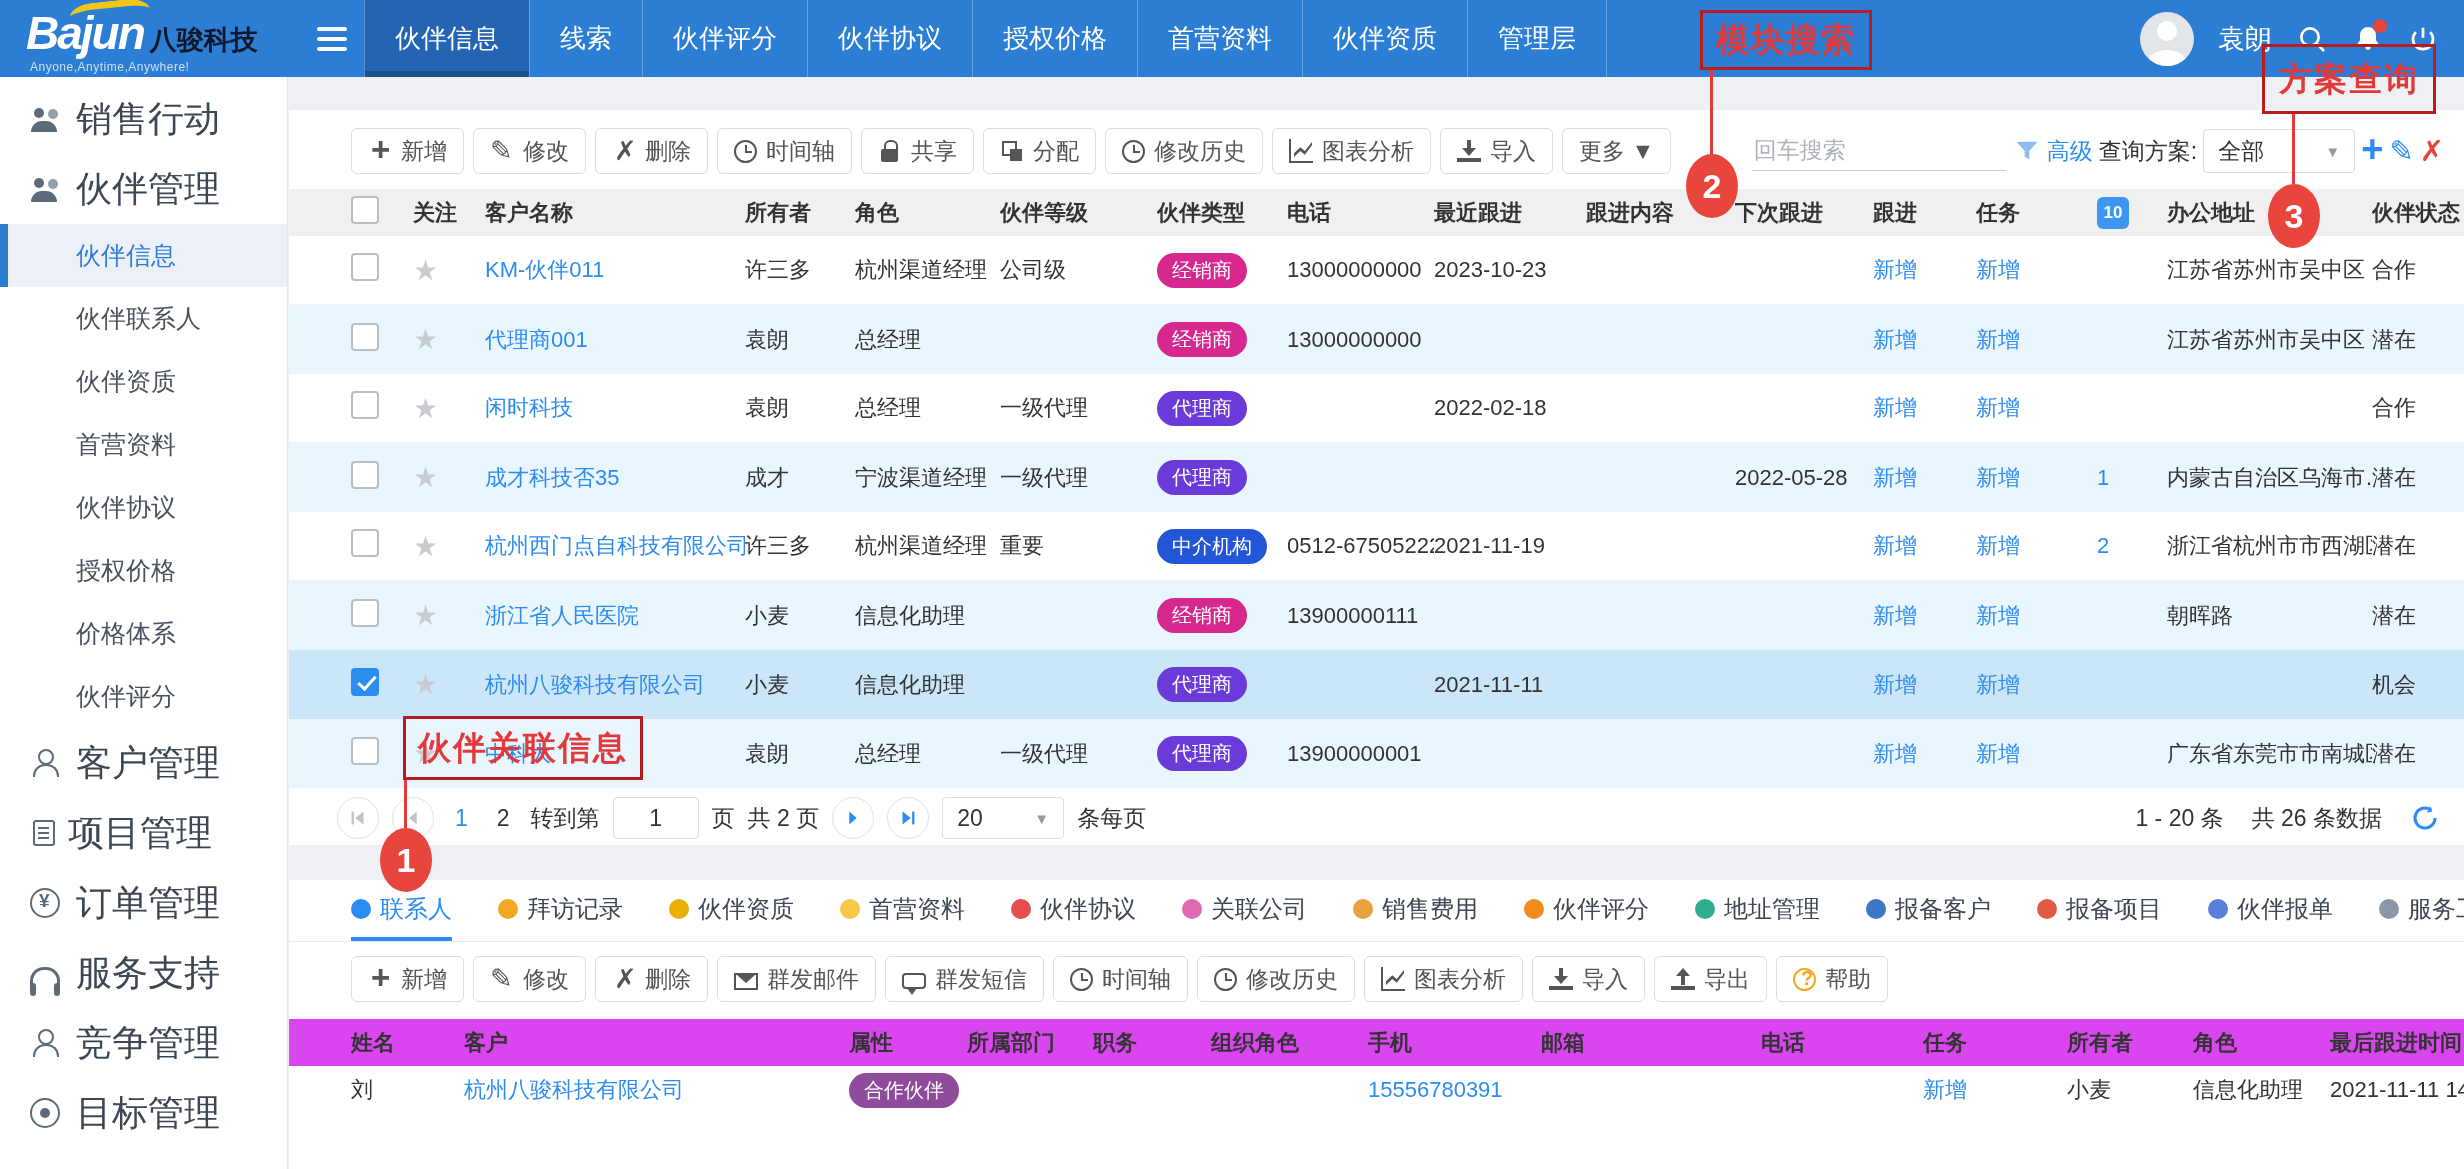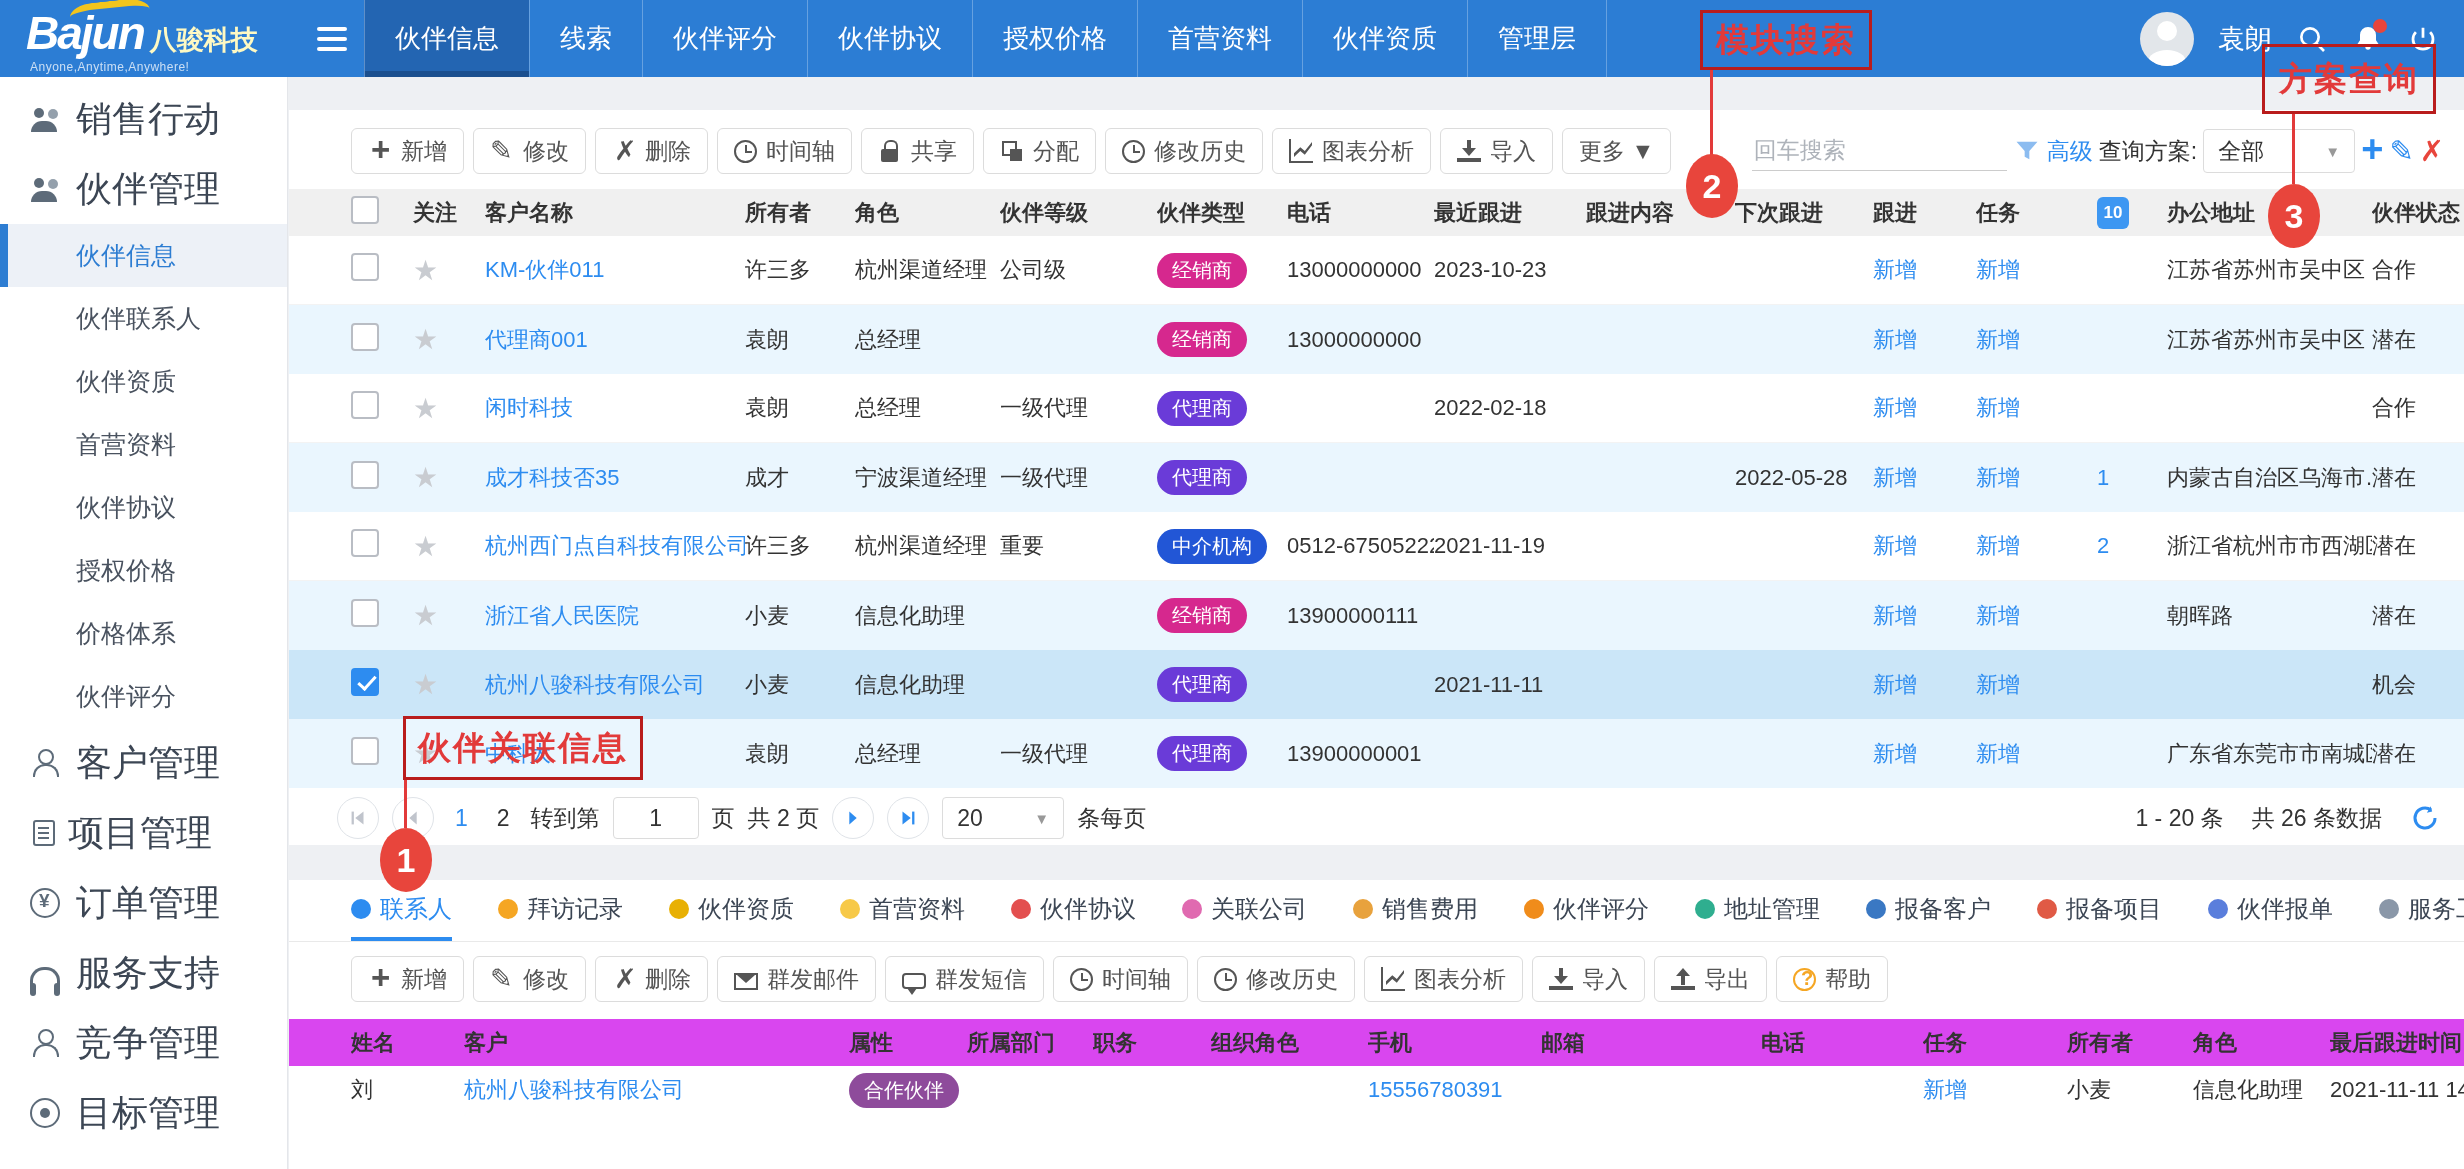--- a/index.html
+++ b/index.html
@@ -6,21 +6,21 @@
   html,body { width:2464px; height:1169px; }
   body {
     position:relative; overflow:hidden; background:#eef0f3;
     font-family:"Liberation Sans","DejaVu Sans",sans-serif; color:#333;
   }
   
   .navbar { position:absolute; left:0; top:0; width:2464px; height:77px; background:#2c7dd4; display:flex; align-items:stretch; z-index:5; }
   .logo { width:300px; position:relative; padding:10px 0 0 26px; flex:none; }
   .logo-row { display:flex; align-items:baseline; }
   .brand { color:#fff; font-size:46px; font-weight:800; font-style:italic; letter-spacing:-2px; line-height:1; }
-  .brand-cn { color:#fef9c3; font-size:27px; font-weight:700; margin-left:6px; }
+  .brand-cn { color:#0f172a; font-size:27px; font-weight:700; margin-left:6px; }
   .swoosh { position:absolute; left:70px; top:1px; width:80px; height:24px; border-top:7px solid #f2c51d; border-radius:50% / 80%; transform:rotate(-6deg); }
   .tagline { color:rgba(255,255,255,.75); font-size:12px; letter-spacing:.5px; margin:2px 0 0 4px; }
   .hamburger { width:64px; display:flex; flex-direction:column; justify-content:center; gap:6px; align-items:center; flex:none; cursor:pointer; }
   .hamburger i { width:30px; height:4px; background:#fff; border-radius:2px; }
   .nav-menu { display:flex; align-items:stretch; }
   .nav-item { display:flex; align-items:center; padding:0 30px; color:#fff; font-size:26px; cursor:pointer; border-left:1px solid rgba(255,255,255,.28); position:relative; white-space:nowrap; }
   .nav-menu .nav-item:last-child { border-right:1px solid rgba(255,255,255,.28); }
   .nav-item.active { background:#2365b2; }
   .nav-item.active::after { content:""; position:absolute; left:0; right:0; bottom:0; height:6px; background:#1b4f8e; }
   .nav-right { margin-left:auto; display:flex; align-items:center; gap:24px; padding-right:26px; }

